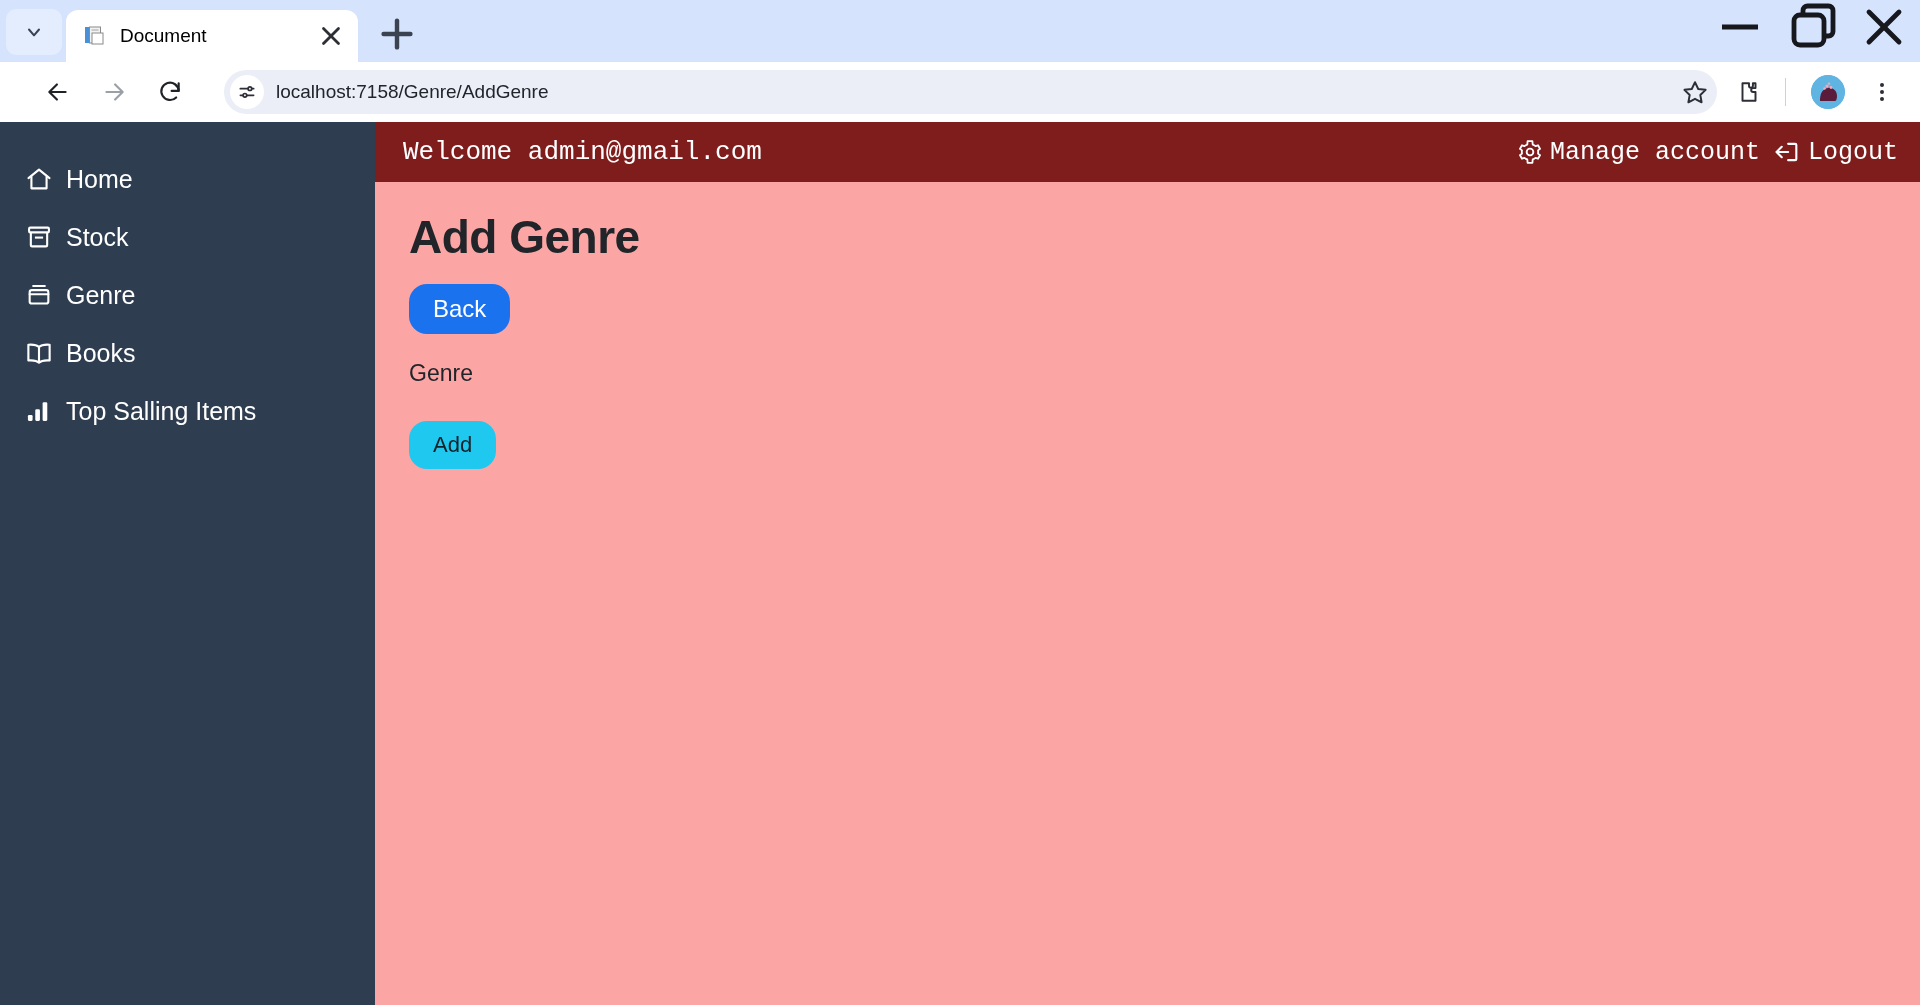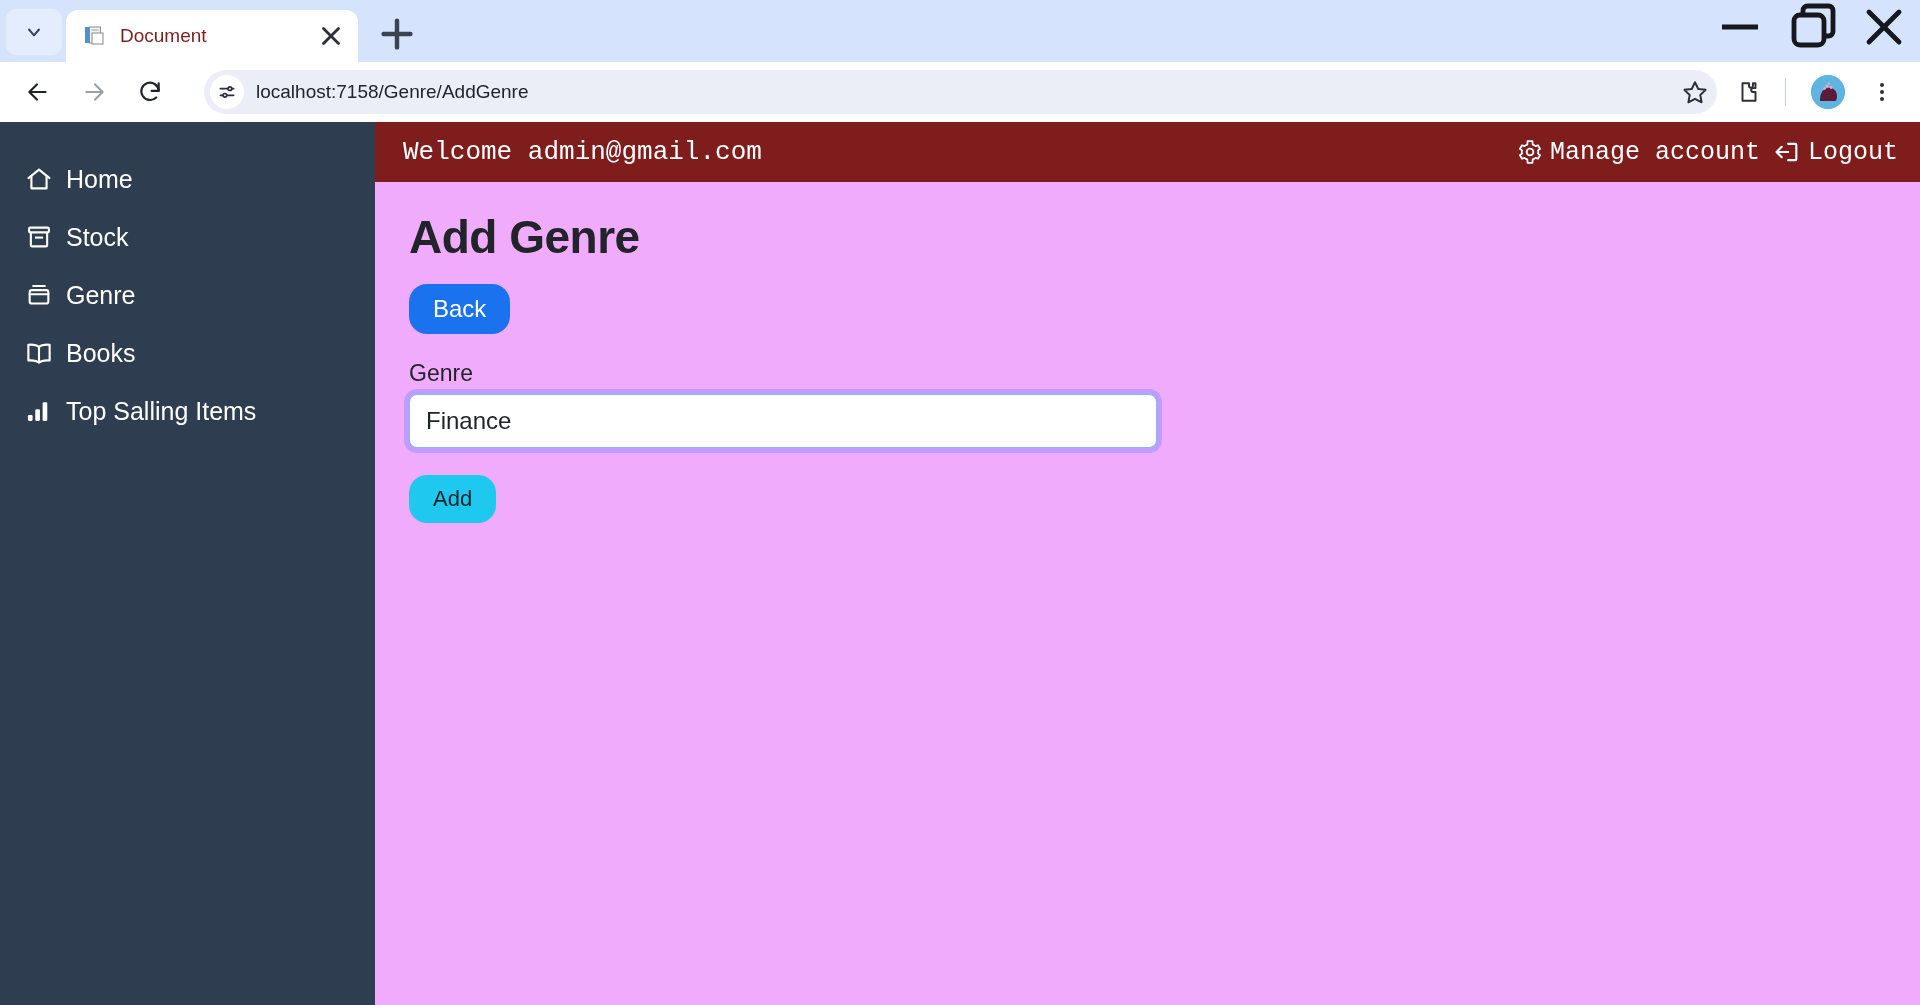--- a/index.html
+++ b/index.html
@@ -40,21 +40,21 @@
     position: relative;
     cursor: pointer;
   }
   .tab-favicon {
     width: 22px; height: 22px; flex: 0 0 22px;
     margin-right: 14px;
     position: relative;
   }
   .tab-title {
     font-size: 19px;
-    color: #7f1d1d;
+    color: #000000;
     flex: 1;
     white-space: nowrap; overflow: hidden; text-overflow: ellipsis;
   }
   .tab-close {
     width: 30px; height: 30px;
     display: flex; align-items: center; justify-content: center;
     border-radius: 50%;
     cursor: pointer;
   }
   .new-tab {
@@ -73,20 +73,21 @@
     display: flex; align-items: center; justify-content: center;
     cursor: pointer;
   }
 
   .toolbar {
     height: 60px;
     background: #ffffff;
     display: flex; align-items: center;
     padding: 0 14px;
     flex: 0 0 60px;
+    margin-left: 20px;
   }
   .nav-btn {
     width: 48px; height: 48px;
     display: flex; align-items: center; justify-content: center;
     border-radius: 50%;
     margin-right: 8px;
     cursor: pointer;
   }
   .omnibox {
     flex: 1;
@@ -187,21 +188,21 @@
   .topbar-right { margin-left: auto; display: flex; align-items: center; gap: 13px; }
   .topbar-link {
     display: flex; align-items: center; gap: 7px;
     font-size: 25px; color: #ffffff;
     text-decoration: none;
     cursor: pointer;
   }
 
   .main {
     flex: 1;
-    background: #f0abfc;
+    background: #fca5a5;
     padding: 28px 34px 0 34px;
     overflow: hidden;
   }
   .page-title {
     font-size: 46px;
     font-weight: bold;
     color: #212529;
     letter-spacing: -0.5px;
     margin-bottom: 20px;
   }
@@ -466,21 +467,18 @@
         </div>
       </div>
 
       <div class="main">
         <h1 class="page-title">Add Genre</h1>
 
         <button class="btn btn-back">Back</button>
 
         <label class="form-label">Genre</label>
 
-        <div class="input-wrap">
-          <input class="text-input" type="text" value="Finance" style="">
-        </div>
 
         <button class="btn btn-add">Add</button>
       </div>
     </div>
   </div>
 </div>
 
 </body></html>

